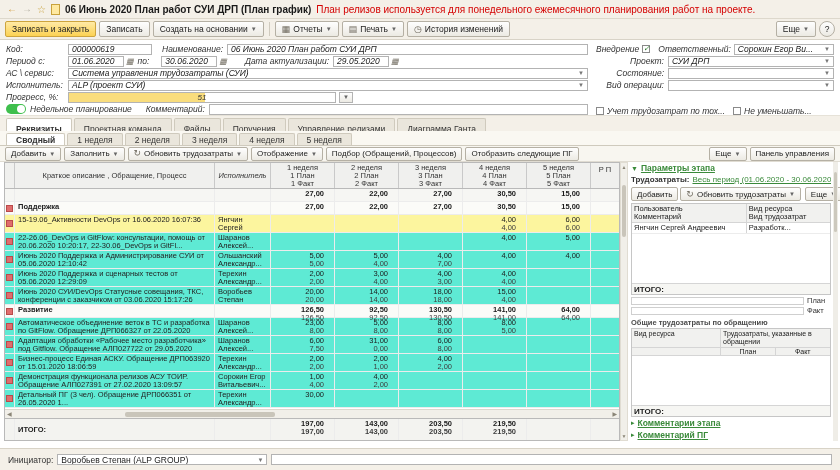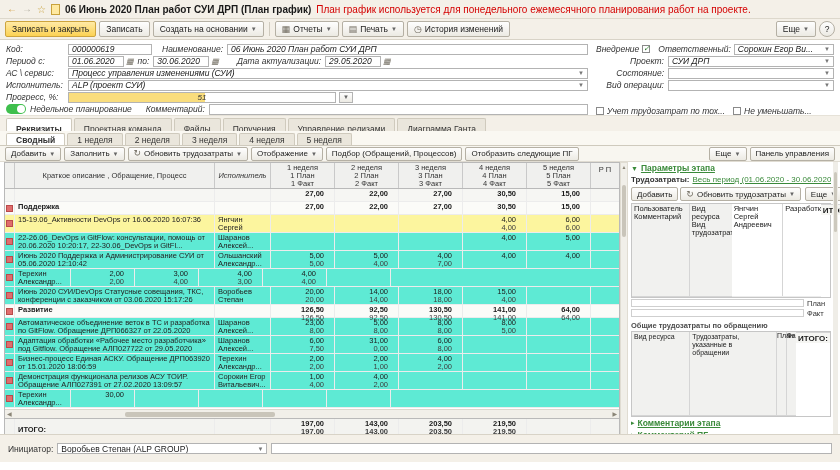--- a/index.html
+++ b/index.html
@@ -101,21 +101,21 @@
   .winthumb{position:absolute;left:1px;top:10px;width:3px;height:60px;background:#ccc8bd;border-radius:2px;}
 
   
   .panel{position:absolute;left:631px;top:162px;width:200px;height:279px;display:flex;flex-direction:column;font-size:8px;}
   .prow{display:flex;align-items:center;gap:3px;flex:0 0 auto;}
   .plink{color:#3a8a3a;font-weight:700;font-size:8.5px;text-decoration:underline;white-space:nowrap;}
   .chev{color:#3a8a3a;font-size:7px;}
   .plbl{font-weight:700;color:#333;}
   .pperiod{color:#3a8a3a;text-decoration:underline;white-space:nowrap;overflow:hidden;}
   .pbtns{display:flex;gap:2px;margin:2px 0;align-items:center;}
-  .pt1,.pt2{border:1px solid #c6c6c6;display:flex;flex-direction:row;flex:0 0 auto;}
+  .pt1,.pt2{border:1px solid #c6c6c6;display:flex;flex-direction:column;flex:0 0 auto;}
   .pt1h,.pt1r,.pt2h1,.pt2sub,.ptt{display:flex;}
   .pt1h{background:#f1f1ef;border-bottom:1px solid #d5d5d5;}
   .pc1{width:58%;border-right:1px solid #d5d5d5;padding:1px 2px;font-size:7.5px;line-height:8px;overflow:hidden;}
   .pc2{width:42%;padding:1px 2px;font-size:7.5px;line-height:8px;overflow:hidden;}
   .pt1r{border-bottom:1px solid #ececec;}
   .ptbody{background:#fff;flex:1 1 auto;min-height:18px;}
   .ptt{border-top:1px solid #d5d5d5;background:#f6f6f3;font-weight:700;padding:1px 2px;height:11px;}
   .pfrow{display:flex;align-items:center;gap:3px;height:9px;margin-top:1px;flex:0 0 auto;}
   .pfbox{flex:1;border:1px solid #cfcfcf;background:#fff;height:8px;}
   .pflbl{width:24px;font-size:7.5px;color:#333;}
@@ -123,33 +123,33 @@
   .pt2h1 .p2c1{width:45%;border-right:1px solid #d5d5d5;background:#f1f1ef;padding:1px 2px;font-size:7px;line-height:8px;}
   .pt2h1 .p2c2{width:55%;background:#f1f1ef;padding:1px 2px;font-size:7px;line-height:8px;}
   .pt2h1{border-bottom:1px solid #d5d5d5;}
   .pt2sub{border-bottom:1px solid #d5d5d5;background:#f1f1ef;}
   .pt2sub .s1{width:45%;border-right:1px solid #d5d5d5;}
   .pt2sub .s2,.pt2sub .s3{width:27.5%;text-align:center;font-size:7px;}
   .pt2sub .s2{border-right:1px solid #d5d5d5;}
   .plinkrow{display:flex;align-items:center;gap:3px;height:12px;flex:0 0 auto;}
 
   
-  .statusbar{position:absolute;left:0;right:0;bottom:8px;height:28px;background:#f4f0e8;border-top:1px solid #d8d3c7;display:flex;align-items:center;gap:4px;padding:0 8px;}
+  .statusbar{position:absolute;left:0;right:0;bottom:0;height:22px;background:#f4f0e8;border-top:1px solid #d8d3c7;display:flex;align-items:center;gap:4px;padding:0 8px;}
   .w210{width:210px;}
 </style>
 </head>
 <body>
 
 <div class="titlebar">
   <span class="nav">←</span>
   <span class="nav dim">→</span>
   <span class="star">☆</span>
   <span class="doc-ico"></span>
   <span class="title">06 Июнь 2020 План работ СУИ ДРП (План график)</span>
-  <span class="notice">План график используется для понедельного ежемесячного планирования работ на проекте.</span>
+  <span class="notice">План релизов используется для понедельного ежемесячного планирования работ на проекте.</span>
 </div>
 
 <div class="cmdbar">
   <button class="btn primary">
       <span>Записать и закрыть</span>
     </button>
   <button class="btn">
       <span>Записать</span>
     </button>
   <button class="btn">
@@ -193,34 +193,34 @@
           <span>06 Июнь 2020 План работ СУИ ДРП</span>
         </span>
     </div>
     <div class="frow">
       <span class="lbl w62">Период с:</span>
       <span class="input w56">
           <span>01.06.2020</span>
         </span>
       <span class="cal">▦</span>
       <span class="lbl">по:</span>
-      <span class="input w56" style="margin-left:4px">
+      <span class="input w56" style="margin-left:12px">
           <span>30.06.2020</span>
         </span>
       <span class="cal">▦</span>
       <span class="lbl ml14">Дата актуализации:</span>
       <span class="input w56" style="margin-left:4px">
           <span>29.05.2020</span>
         </span>
       <span class="cal">▦</span>
     </div>
     <div class="frow">
       <span class="lbl w62">АС \ сервис:</span>
       <span class="input flex1">
-          <span>Процесс управления изменениями (СУИ)</span>
+          <span>Система управления трудозатраты (СУИ)</span>
           <span class="dd">▼</span>
         </span>
     </div>
     <div class="frow">
       <span class="lbl w62">Исполнитель:</span>
       <span class="input flex1">
           <span>ALP (проект СУИ)</span>
           <span class="dd">▼</span>
         </span>
     </div>
@@ -512,20 +512,21 @@
             <div class="pl">4,00</div>
             <div class="fc"></div>
           </div>
         </div>
     <div class="c-last"></div>
   </div>
       <div class="grow item">
     <div class="c-mark">
           <span class="mark"></span>
         </div>
+    <div class="c-desc">Июнь 2020 Поддержка и сценарных тестов от 05.06.2020 12:29:09</div>
     <div class="c-exec">Терехин Александр...</div>
     <div class="c-weeks">
           <div class="wc">
             <div class="pl">2,00</div>
             <div class="fc">2,00</div>
           </div>
           <div class="wc">
             <div class="pl">3,00</div>
             <div class="fc">4,00</div>
           </div>
@@ -721,20 +722,21 @@
             <div class="pl"></div>
             <div class="fc"></div>
           </div>
         </div>
     <div class="c-last"></div>
   </div>
       <div class="grow item">
     <div class="c-mark">
           <span class="mark"></span>
         </div>
+    <div class="c-desc">Детальный ПГ (3 чел). Обращение ДРП066351 от 26.05.2020 1...</div>
     <div class="c-exec">Терехин Александр...</div>
     <div class="c-weeks">
           <div class="wc">
             <div class="pl">30,00</div>
             <div class="fc"></div>
           </div>
           <div class="wc">
             <div class="pl"></div>
             <div class="fc"></div>
           </div>

